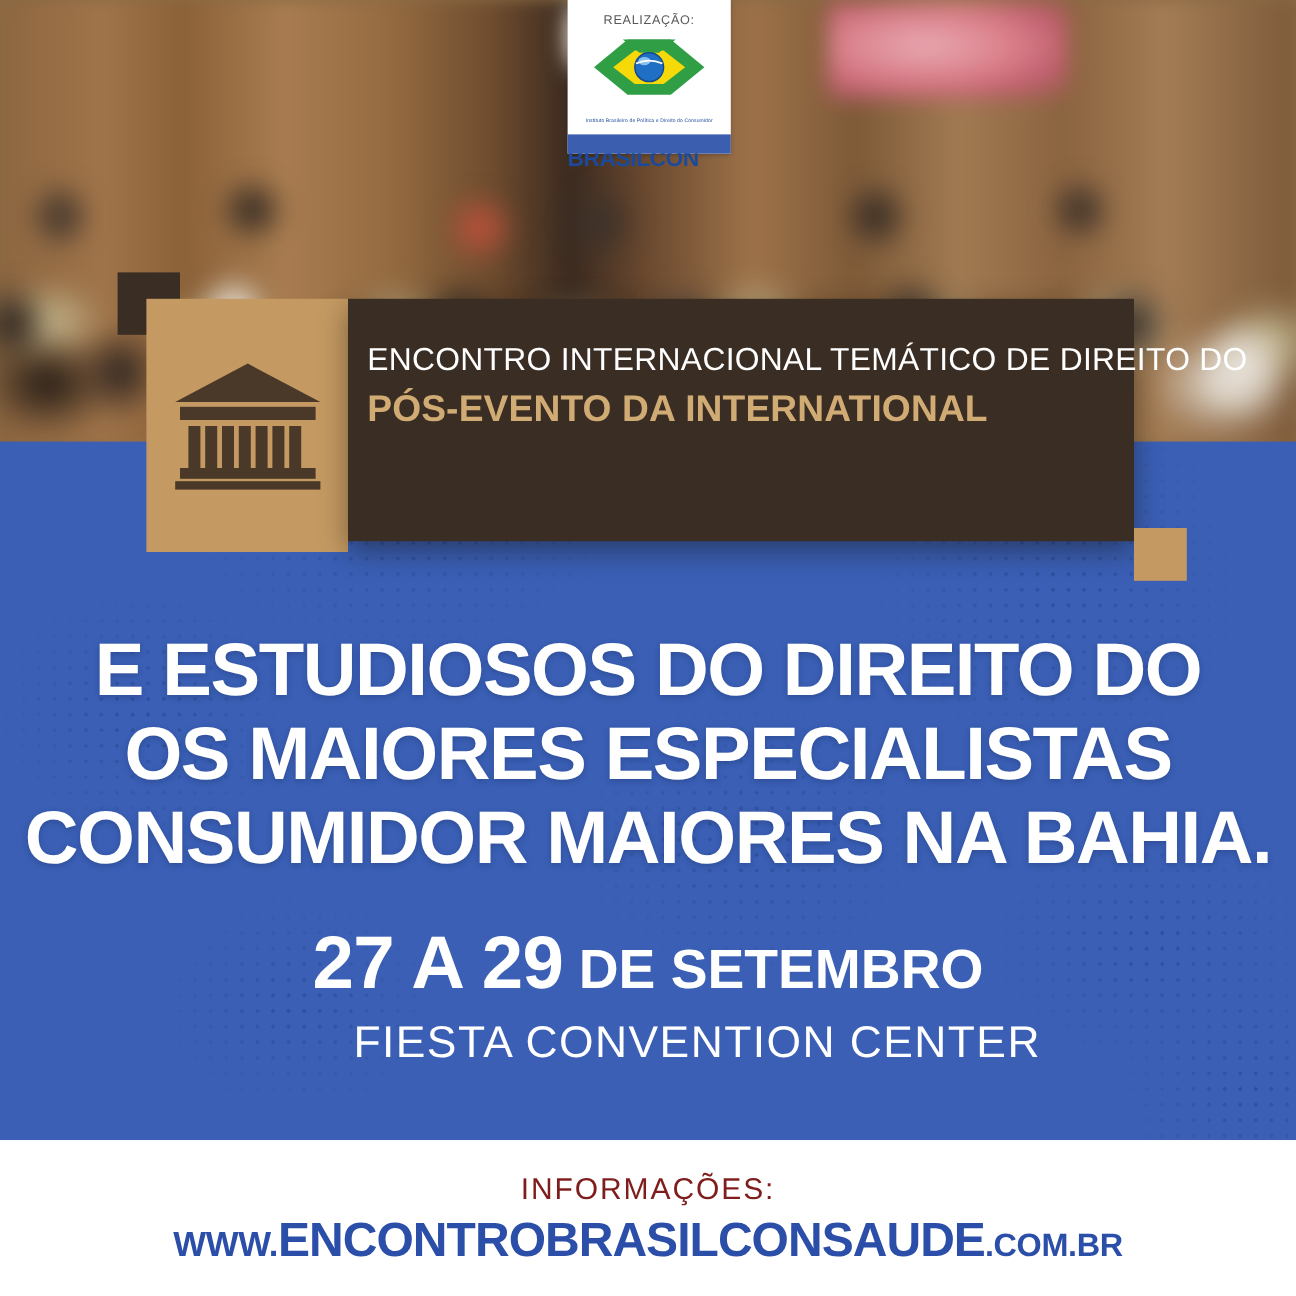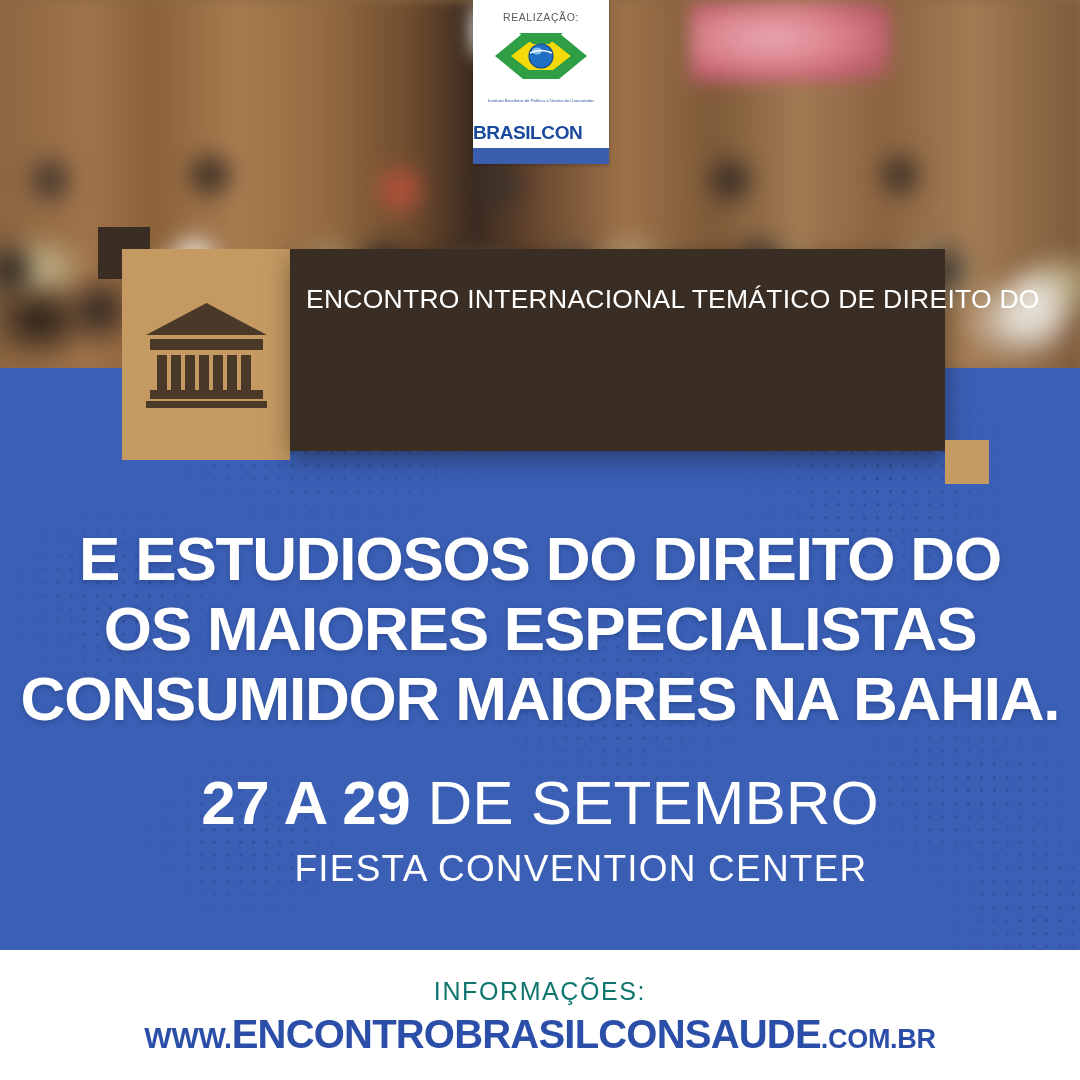--- a/index.html
+++ b/index.html
@@ -104,21 +104,21 @@
       radial-gradient(ellipse 86px 62px at 560px 75px, #1c1714 0%, rgba(28,23,20,0) 70%),
       radial-gradient(ellipse 90px 64px at 820px 80px, #171310 0%, rgba(23,19,16,0) 70%),
       radial-gradient(ellipse 88px 66px at 1060px 70px, #e9e5dd 0%, rgba(233,229,221,0) 70%);
     filter: blur(11px);
   }
 
   
   .logo-card {
     position: absolute;
     left: 473px; top: 0;
-    width: 136px; height: 164px;
+    width: 136px; height: 128px;
     background: #ffffff;
     box-shadow: 0 1px 3px rgba(0,0,0,.25);
   }
   .logo-card-strip {
     position: absolute;
     left: 0; bottom: 0;
     width: 136px; height: 16px;
     background: #3b5fae;
   }
   .realizacao {
@@ -270,22 +270,22 @@
     white-space: nowrap;
     color: #ffffff;
     line-height: 1;
   }
   .date-strong {
     font-size: 62px;
     font-weight: 700;
     letter-spacing: -0.5px;
   }
   .date-light {
-    font-size: 62px;
-    font-weight: 400;
+    font-size: 46px;
+    font-weight: 700;
     letter-spacing: 0px;
   }
   .venue {
     position: absolute;
     left: 0; top: 848px;
     width: 1080px;
     text-align: center;
     color: #ffffff;
     font-size: 37px;
     font-weight: 300;
@@ -299,21 +299,21 @@
     position: absolute;
     left: 0; top: 950px;
     width: 1080px; height: 130px;
     background: #ffffff;
   }
   .info-label {
     position: absolute;
     left: 0; top: 27px;
     width: 1080px;
     text-align: center;
-    color: #0f766e;
+    color: #7f1d1d;
     font-size: 25px;
     font-weight: 300;
     letter-spacing: 1.6px;
     white-space: nowrap;
   }
   .url-line {
     position: absolute;
     left: 0; top: 64px;
     width: 1080px;
     text-align: center;
@@ -389,20 +389,21 @@
       <rect x="72" y="58" width="10" height="39" fill="#4a3829"></rect>
       <rect x="86" y="58" width="10" height="39" fill="#4a3829"></rect>
       <rect x="100" y="58" width="10" height="39" fill="#4a3829"></rect>
       <rect x="9" y="93" width="113" height="9" fill="#4a3829"></rect>
       <rect x="5" y="104" width="121" height="7" fill="#4a3829"></rect>
     </svg>
   </div>
 
   <div class="title-text">
     <div class="t-line1">ENCONTRO INTERNACIONAL TEMÁTICO DE DIREITO DO</div>
+    <div class="t-line3">PÓS-EVENTO DA INTERNATIONAL</div>
   </div>
 
   <div class="headline">
     <div>E ESTUDIOSOS DO DIREITO DO</div>
     <div>OS MAIORES ESPECIALISTAS</div>
     <div>CONSUMIDOR MAIORES NA BAHIA.</div>
   </div>
 
   <div class="dateline">
     <span class="date-strong">27 A 29</span><span class="date-light"> DE SETEMBRO</span>

